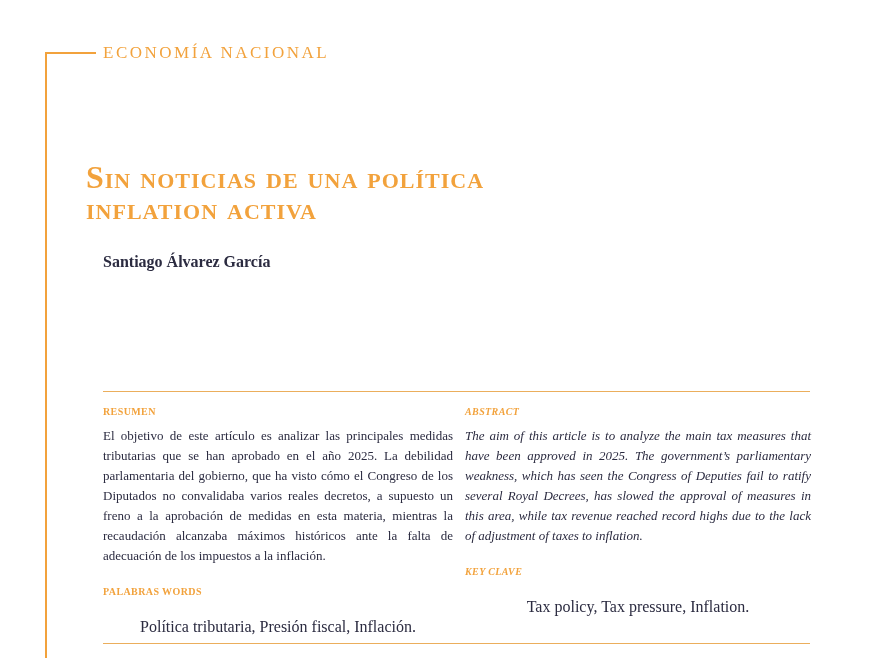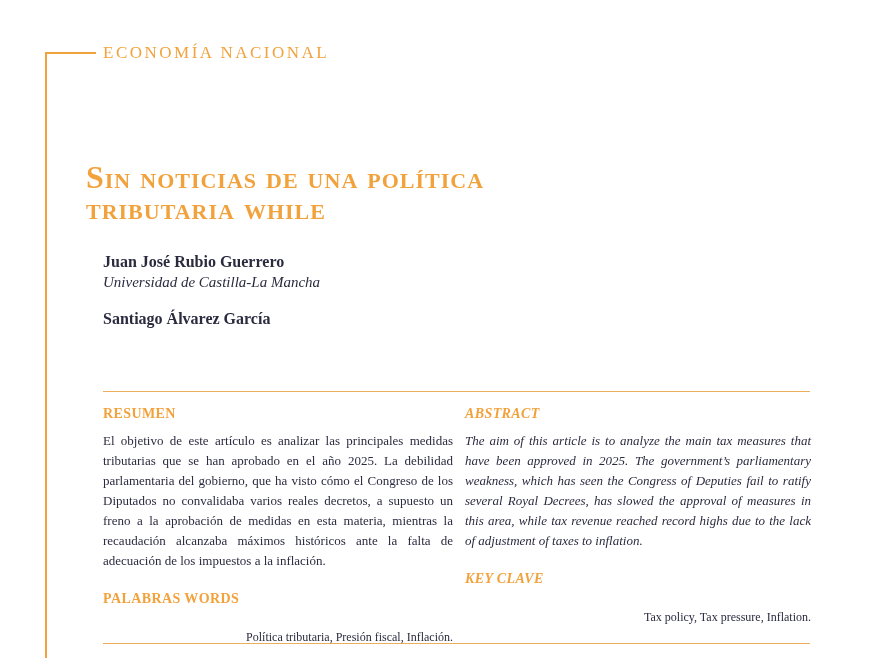--- a/index.html
+++ b/index.html
@@ -72,58 +72,54 @@
     position: absolute;
     top: 406px;
     width: 350px;
     color: var(--dark);
   }
   .col-left  { left: 103px; }
   .col-right { left: 465px; width: 346px; }
   .sec-heading {
     color: var(--accent);
     font-weight: bold;
-    font-size: 14px;
+    font-size: 10px;
     letter-spacing: 0.4px;
     margin-bottom: 9px;
   }
   .col-right .sec-heading { font-style: italic; }
   .sec-body {
     font-size: 13px;
     line-height: 20px;
     text-align: justify;
     margin-bottom: 20px;
   }
   .col-right .sec-body { font-style: italic; }
   .kw-body {
-    font-size: 12px;
+    font-size: 16px;
     line-height: 20px;
     margin-bottom: 0;
-    text-align: right;
+    text-align: center;
     margin-top: 20px;
   }
   .col-right .kw-body { font-style: normal; }
 </style>
 </head>
 <body>
 
 <div class="page" style="--accent: #F2A23C; --rule: #EBAE5C; --dark: #2B2B40;">
 
   <div class="vline"></div>
   <div class="bracket-h"></div>
 
   <div class="kicker">ECONOMÍA NACIONAL</div>
 
-  <h1 class="title"><span>Sin noticias de una política</span><br><span>tributaria while</span></h1>
+  <h1 class="title"><span>Sin noticias de una política</span><br><span>inflation activa</span></h1>
 
   <div class="authors">
-    <div class="author-block">
-      <div class="author-name">Juan José Rubio Guerrero</div>
-      <div class="author-affil">Universidad de Castilla-La Mancha</div>
-    </div>
     <div class="author-block">
       <div class="author-name">Santiago Álvarez García</div>
     </div>
   </div>
 
   <div class="rule rule-top"></div>
   <div class="rule rule-bottom"></div>
 
   <div class="col col-left">
     <div class="sec-heading">RESUMEN</div>

